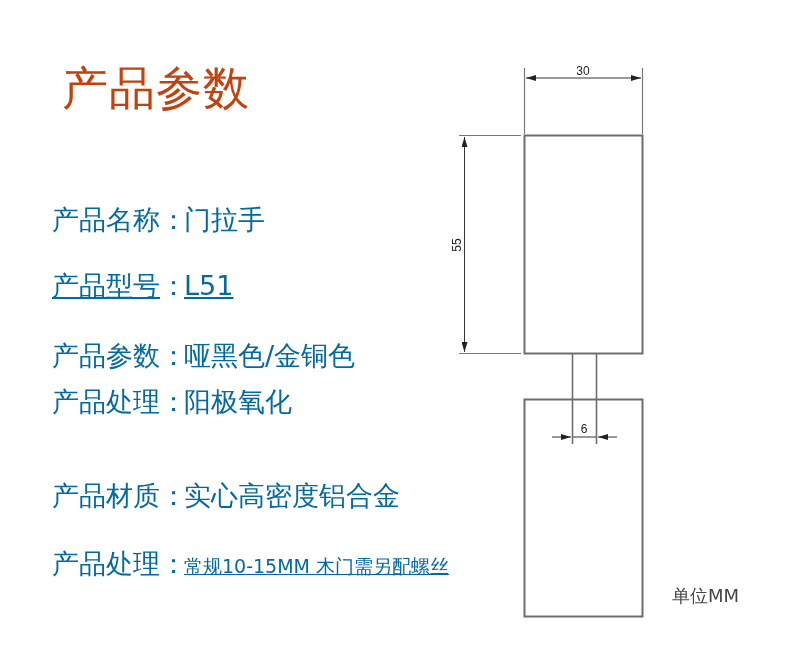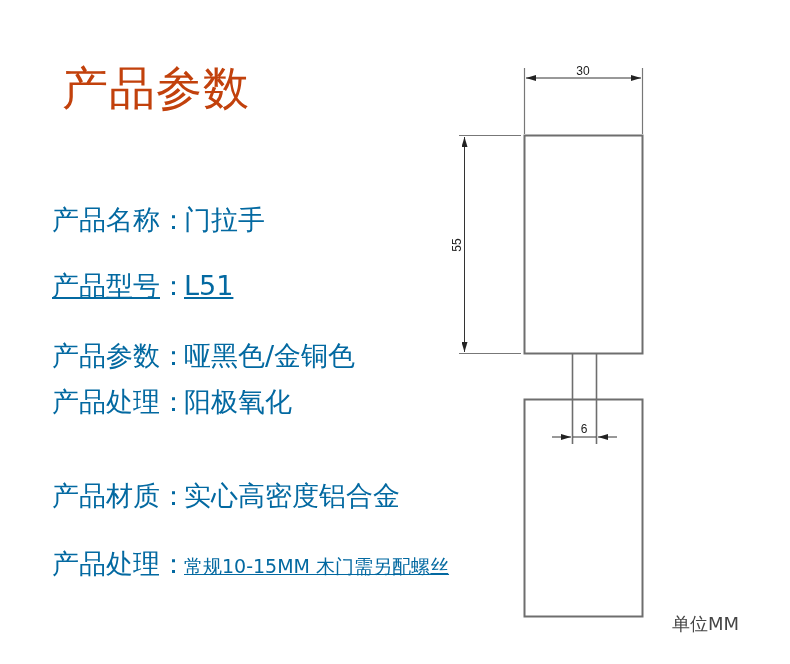--- a/index.html
+++ b/index.html
@@ -16,21 +16,21 @@
     }
     .spec-row {
       position: absolute; left: 52px; white-space: nowrap;
       font-size: 27px; line-height: 36px; color: #0369a1;
     }
     .spec-row .label { letter-spacing: 0px; }
     .spec-row .sep { display: inline-block; width: 24px; text-align: center; }
     .spec-row .value.small { font-size: 19px; text-decoration: underline; }
     .unit-label {
       position: absolute; left: 672px; top: 584px;
-      font-size: 18px; line-height: 24px; color: #444; white-space: nowrap; margin-top: 28px;
+      font-size: 18px; line-height: 24px; color: #444; white-space: nowrap;
     }
     svg.drawing { position: absolute; left: 0; top: 0; }
     .dim-text {
       font-family: "Liberation Sans", "DejaVu Sans", sans-serif;
       font-size: 12px; fill: #222;
     }
   </style>
 </head>
 <body>
 

